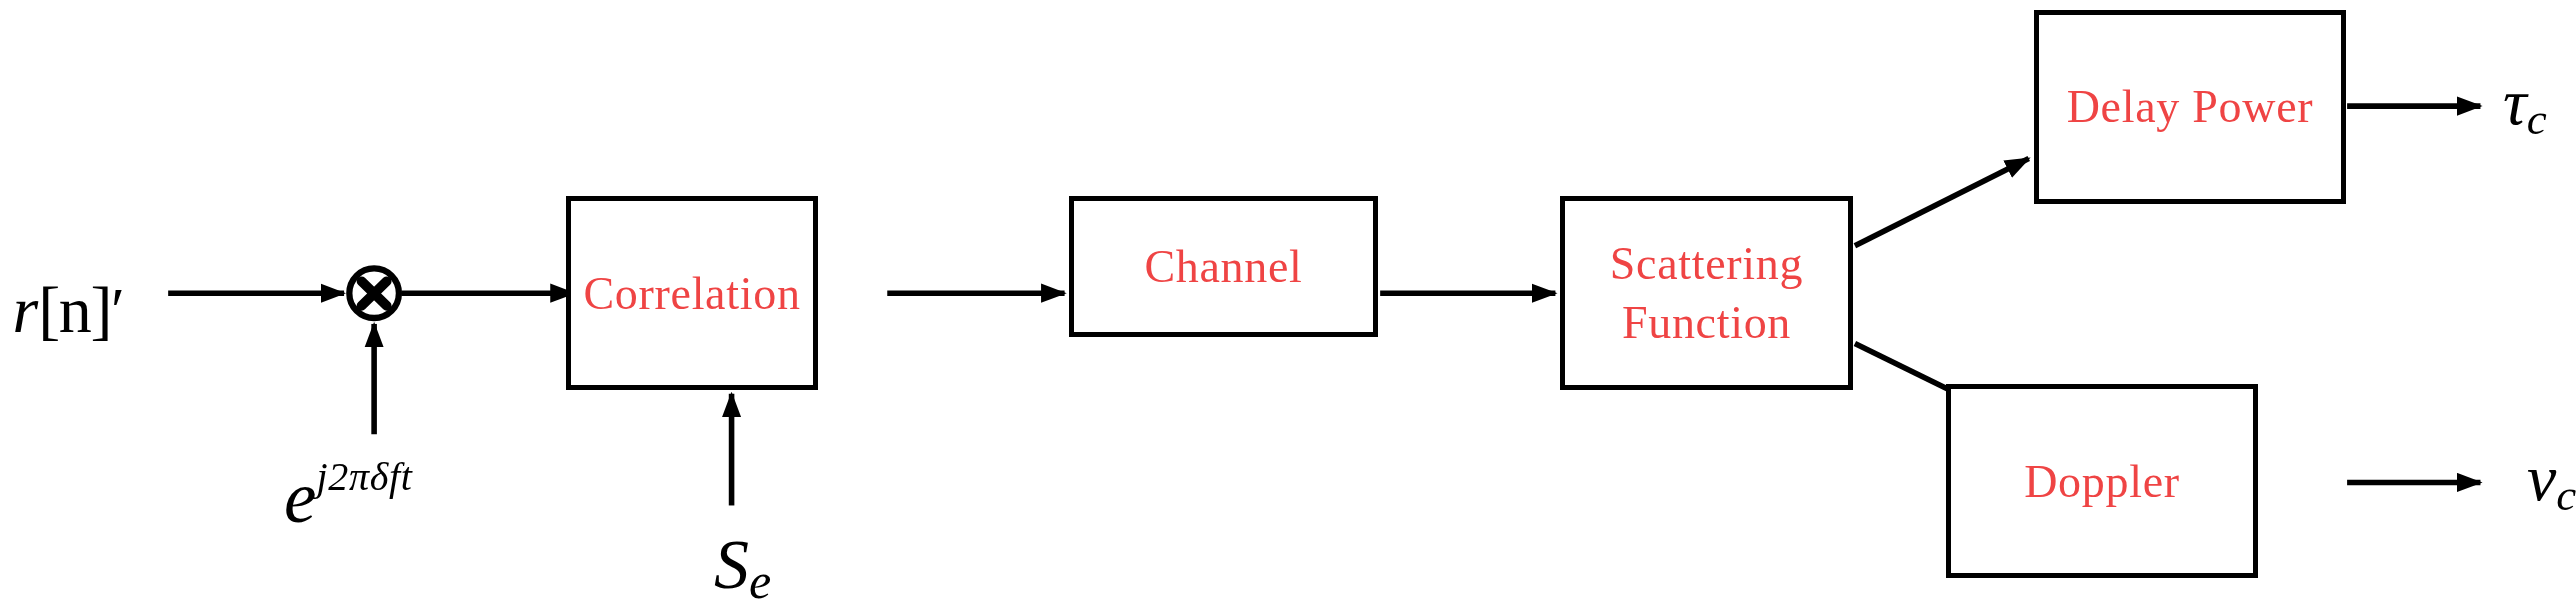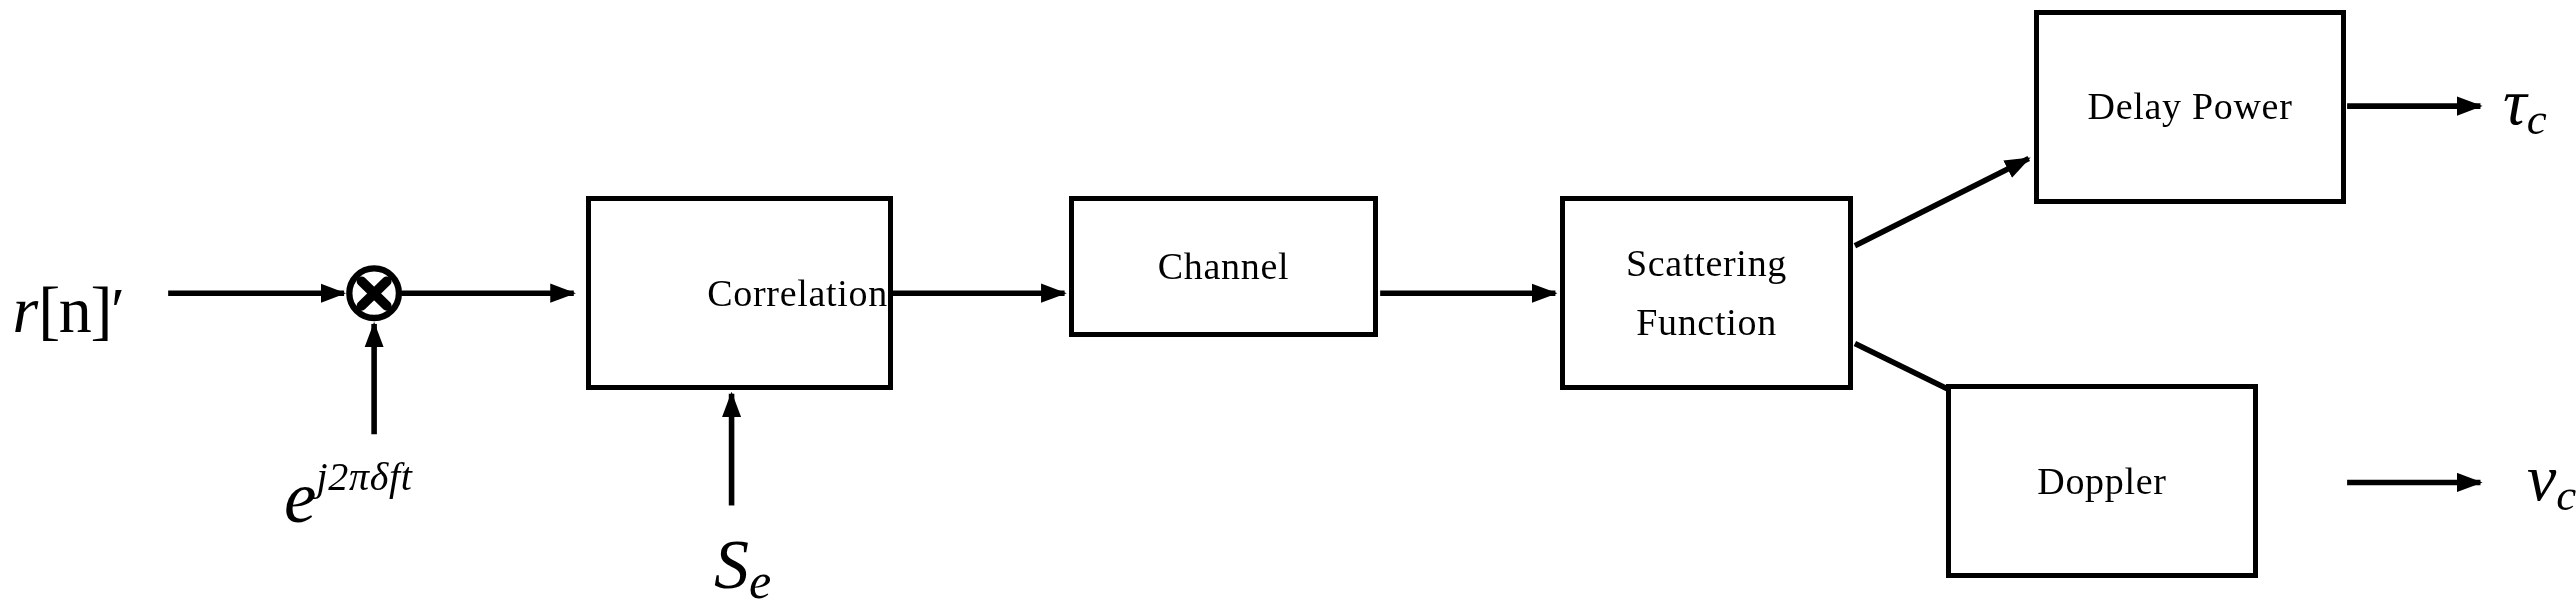--- a/index.html
+++ b/index.html
@@ -31,25 +31,25 @@
     box-sizing: border-box;
     border: 5.6px solid #000000;
     background: #ffffff;
     display: flex;
     flex-direction: column;
     align-items: center;
     justify-content: center;
     text-align: center;
   }
   .block-line {
-    font-size: 38px;
+    font-size: 46px;
     line-height: 59px;
     letter-spacing: 0.7px;
     white-space: nowrap;
-    color: #000000;
+    color: #ef4444;
   }
   .math-label {
     position: absolute;
     white-space: nowrap;
     color: #000000;
   }            
   .msup {
     font-style: italic;
     font-size: 40px;
     vertical-align: 32px;
@@ -116,21 +116,21 @@
   </div>
 
   <div class="math-label" style="left:284px; top:453px;">
     <span class="osc-base">e</span><span class="msup">j2πδft</span>
   </div>
 
   <div class="math-label" style="left:714px; top:525px;">
     <span class="seq-base">S</span><span class="seq-sub">e</span>
   </div>
 
-  <div class="block" style="left:586px; top:196px; width:307px; height:194px;align-items:flex-end;">
+  <div class="block" style="left:566px; top:196px; width:252px; height:194px;">
     <div class="block-line">Correlation</div>
   </div>
 
   <div class="block" style="left:1069px; top:196px; width:309px; height:141px;">
     <div class="block-line">Channel</div>
   </div>
 
   <div class="block" style="left:1560px; top:196px; width:293px; height:194px;">
     <div class="block-line">Scattering</div>
     <div class="block-line">Function</div>

